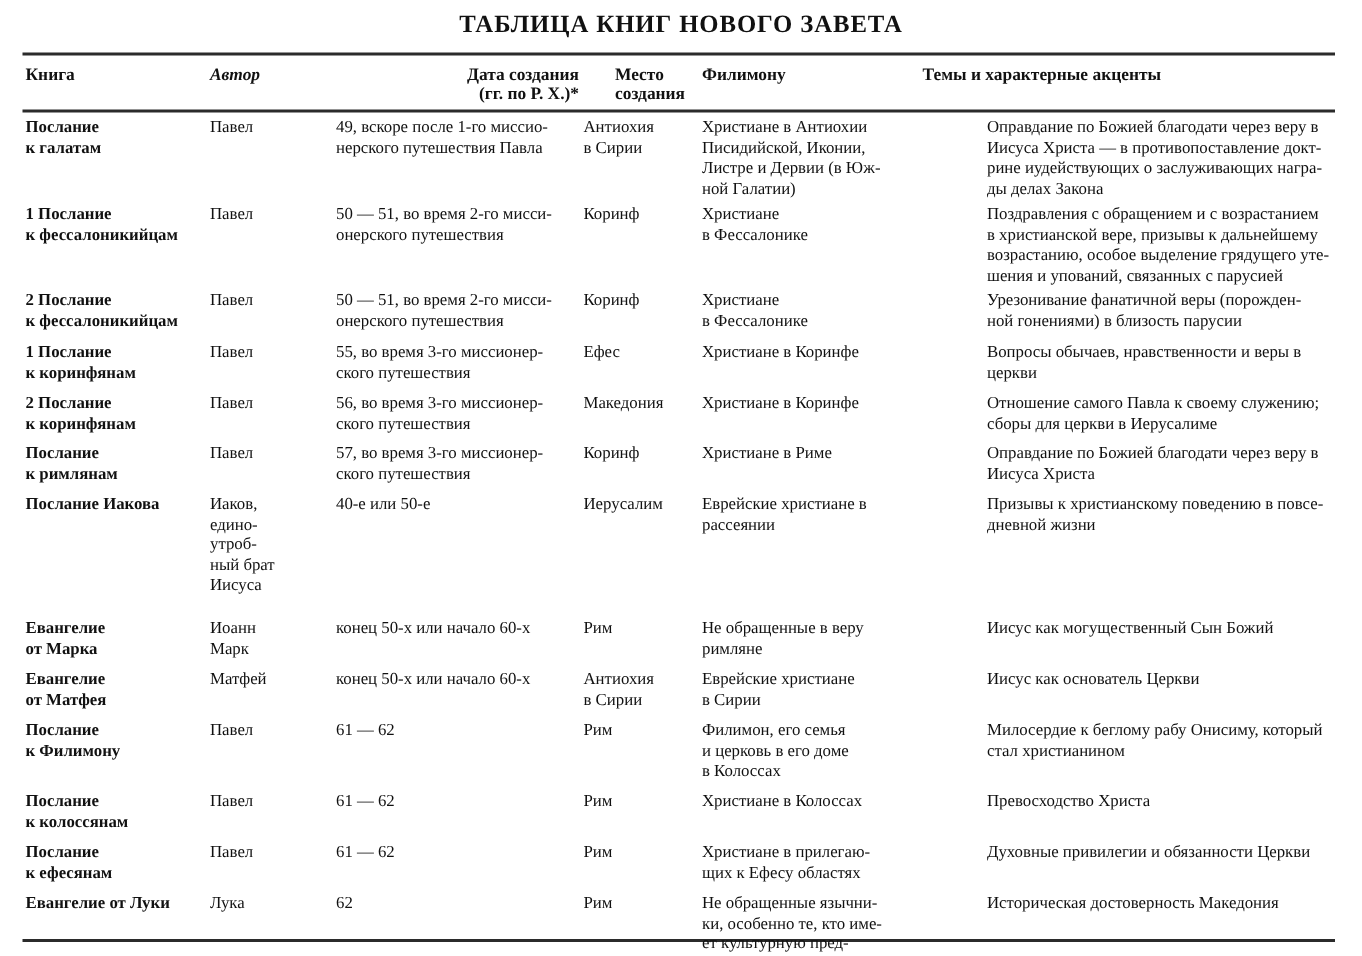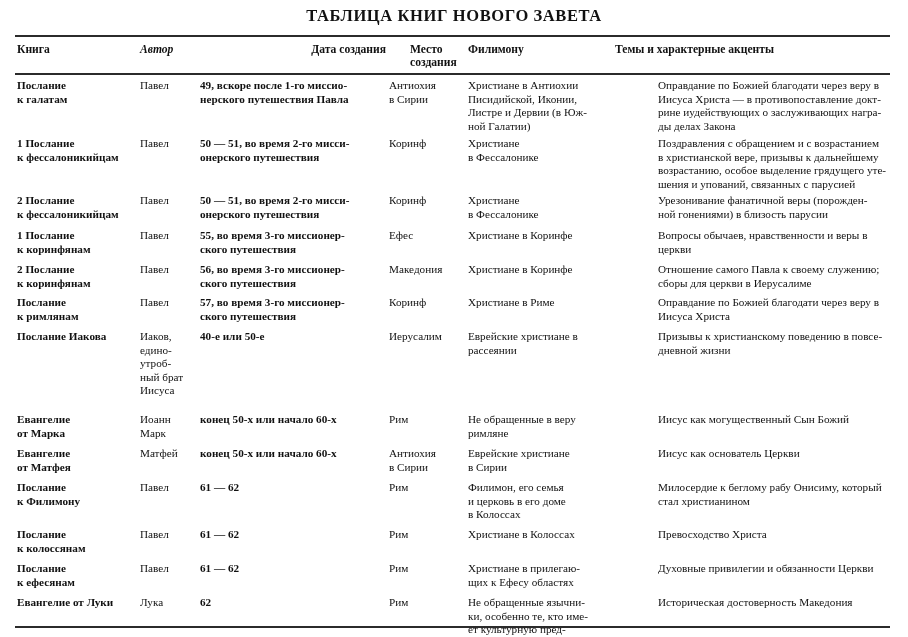--- a/index.html
+++ b/index.html
@@ -66,21 +66,21 @@
     font-size: 11.2px;
     line-height: 13.6px;
     color: #111111;
     text-align: left;
     word-wrap: break-word;
   }
 
   
   .c-book    { left: 17px;  width: 120px; font-weight: bold; }
   .c-author  { left: 140px; width: 64px;  }
-  .c-date    { left: 200px; width: 178px; font-weight: bold; }
+  .c-date    { left: 224px; width: 178px; }
   .c-place   { left: 389px; width: 76px;  }
   .c-addr    { left: 468px; width: 140px; }
   .c-themes  { left: 615px; width: 280px; margin-left: 43px; }
 
   
   .hdr .cell {
     font-weight: bold;
     font-size: 11.6px;
     line-height: 13.4px;
   }
@@ -106,20 +106,21 @@
   <div class="rule rule-head"></div>
   <div class="rule rule-bottom"></div>
 
   <div class="tbl">
 
     <div class="row hdr">
       <div class="cell hdr-book">Книга</div>
       <div class="cell hdr-author">Автор</div>
       <div class="cell hdr-date">
         <span class="hdr-date-l2">Дата создания</span>
+        <span class="hdr-date-l2">(гг. по Р. Х.)*</span>
       </div>
       <div class="cell hdr-place">
         <span class="hdr-place-l2">Место</span>
         <span class="hdr-place-l2">создания</span>
       </div>
       <div class="cell hdr-addr">Филимону</div>
       <div class="cell hdr-themes">Темы и характерные акценты</div>
     </div>
 
     <div id="rows-host">

